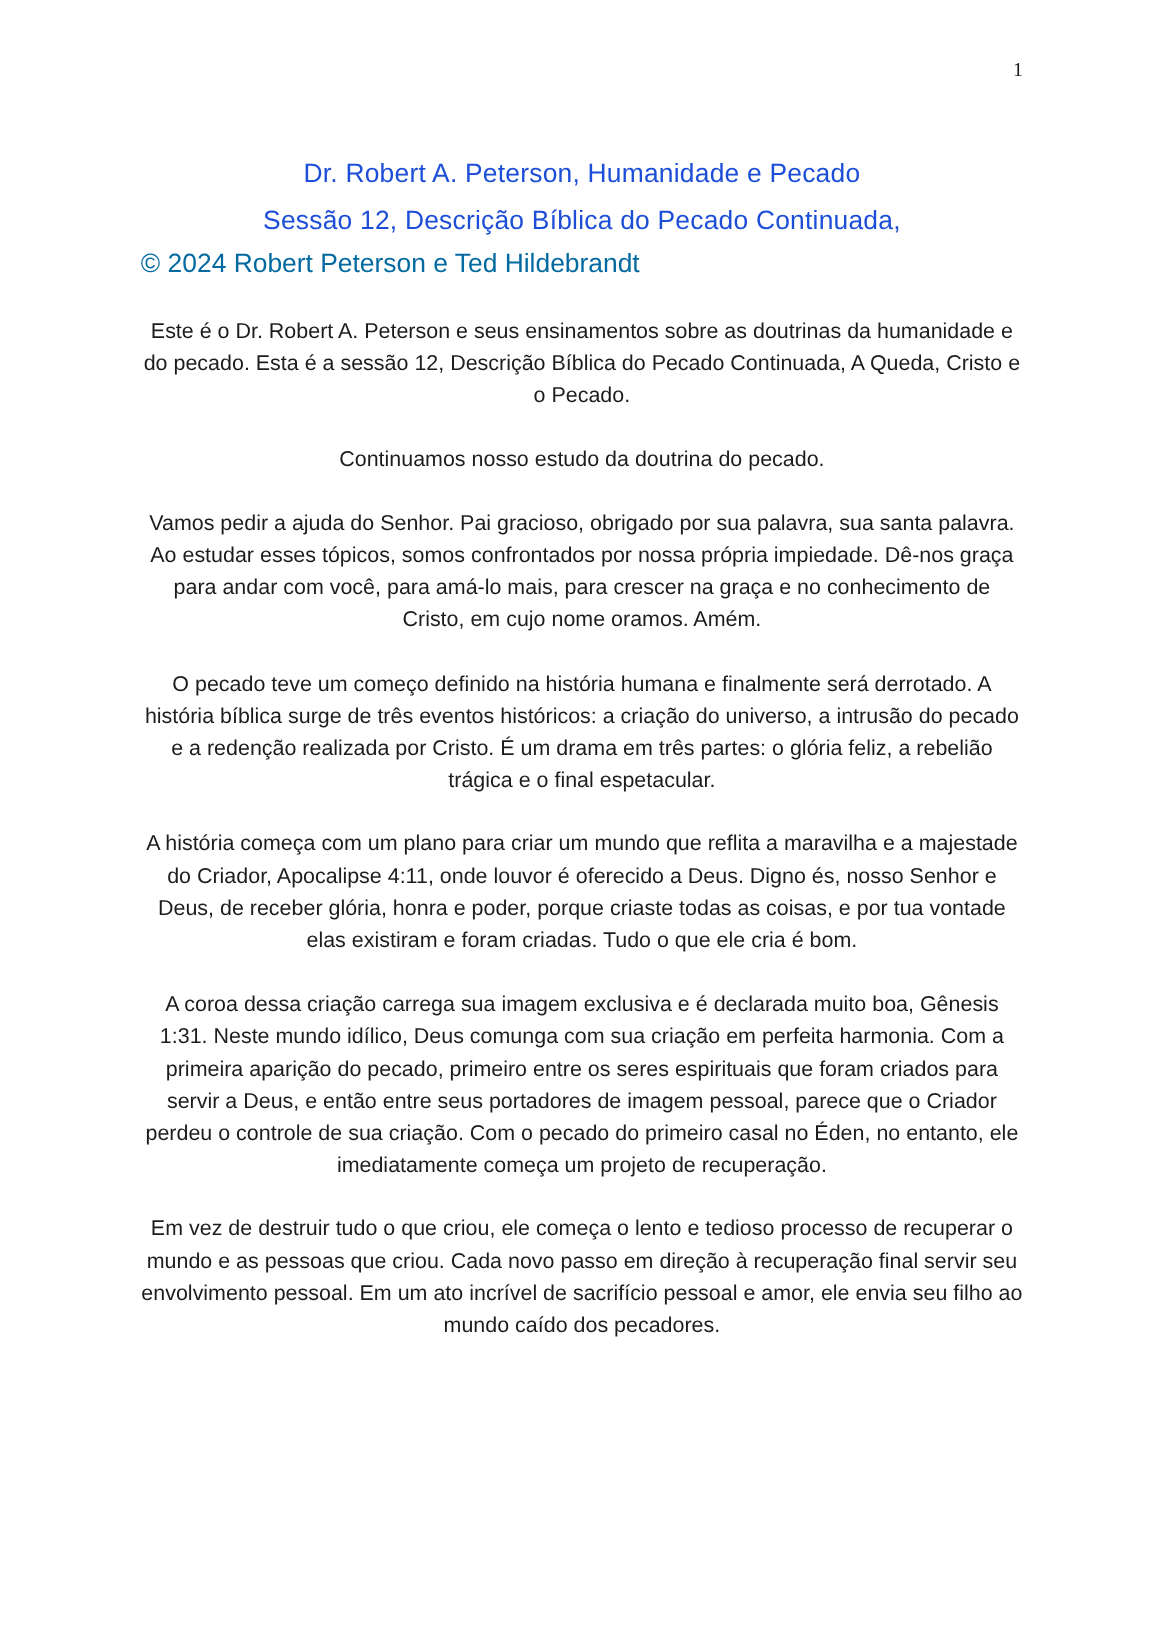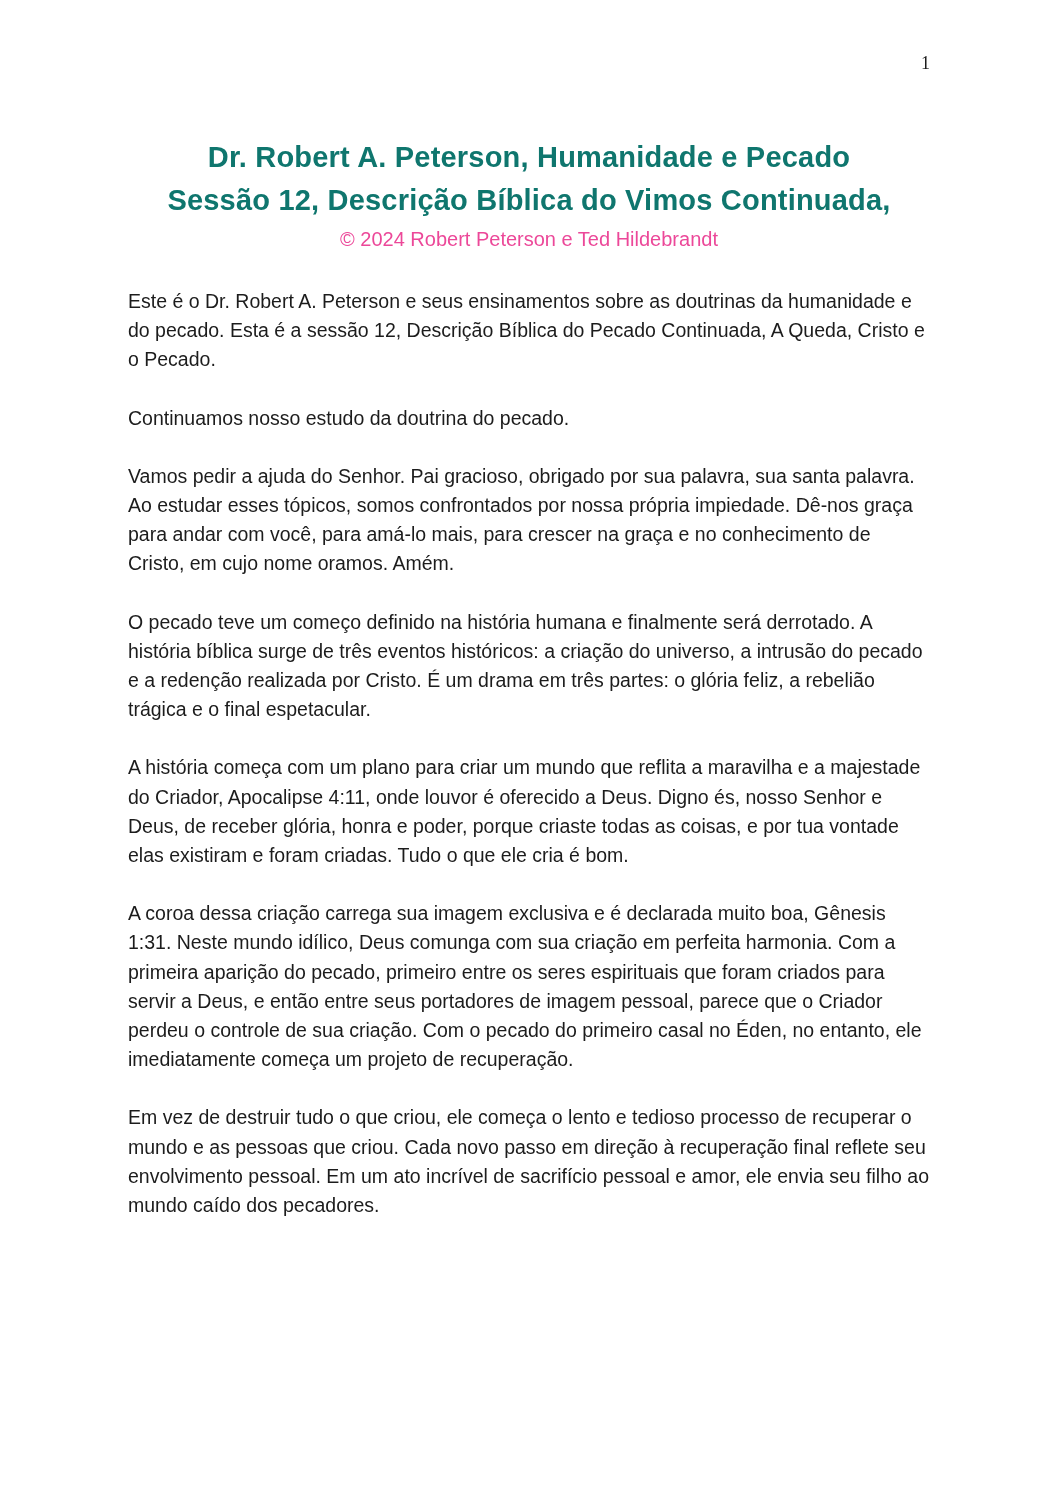--- a/index.html
+++ b/index.html
@@ -23,63 +23,62 @@
     font-family: "Liberation Serif", "DejaVu Serif", serif;
     font-size: 18px;
     line-height: 22px;
     color: #1c1c1c;
   }
   .content {
     padding: 136px 128px 0 128px;
   }
   .doc-title {
     text-align: center;
-    font-weight: bold;
-    font-size: 29px;
+    font-weight: normal;
+    font-size: 24px;
     line-height: 43px;
-    color: #0f766e;
+    color: #1d4ed8;
     letter-spacing: 0.2px;
   }
   .copyright {
-    text-align: center;
-    font-size: 20px;
+    font-size: 24px;
     line-height: 29px;
     margin-top: 3px;
-    color: #ec4899;
+    color: #0369a1;
   }
   .body-text {
     margin-top: 33px;
     font-size: 19.5px;
     line-height: 29.2px;
   }
   .body-text p {
     margin: 0 0 29px 0;
-    text-align: left;
+    text-align: center;
   }
 </style>
 </head>
 <body>
 
 <div class="page">
 
   <div class="page-number">1</div>
 
   <div class="content">
 
     <div class="doc-title">
       <div>Dr. Robert A. Peterson, Humanidade e Pecado</div>
-      <div>Sessão 12, Descrição Bíblica do Vimos Continuada,</div>
+      <div>Sessão 12, Descrição Bíblica do Pecado Continuada,</div>
     </div>
 
     <div class="copyright">© 2024 Robert Peterson e Ted Hildebrandt</div>
 
     <div class="body-text">
       <p>Este é o Dr. Robert A. Peterson e seus ensinamentos sobre as doutrinas da humanidade e do pecado. Esta é a sessão 12, Descrição Bíblica do Pecado Continuada, A Queda, Cristo e o Pecado.</p>
       <p>Continuamos nosso estudo da doutrina do pecado.</p>
       <p>Vamos pedir a ajuda do Senhor. Pai gracioso, obrigado por sua palavra, sua santa palavra. Ao estudar esses tópicos, somos confrontados por nossa própria impiedade. Dê-nos graça para andar com você, para amá-lo mais, para crescer na graça e no conhecimento de Cristo, em cujo nome oramos. Amém.</p>
       <p>O pecado teve um começo definido na história humana e finalmente será derrotado. A história bíblica surge de três eventos históricos: a criação do universo, a intrusão do pecado e a redenção realizada por Cristo. É um drama em três partes: o glória feliz, a rebelião trágica e o final espetacular.</p>
       <p>A história começa com um plano para criar um mundo que reflita a maravilha e a majestade do Criador, Apocalipse 4:11, onde louvor é oferecido a Deus. Digno és, nosso Senhor e Deus, de receber glória, honra e poder, porque criaste todas as coisas, e por tua vontade elas existiram e foram criadas. Tudo o que ele cria é bom.</p>
       <p>A coroa dessa criação carrega sua imagem exclusiva e é declarada muito boa, Gênesis 1:31. Neste mundo idílico, Deus comunga com sua criação em perfeita harmonia. Com a primeira aparição do pecado, primeiro entre os seres espirituais que foram criados para servir a Deus, e então entre seus portadores de imagem pessoal, parece que o Criador perdeu o controle de sua criação. Com o pecado do primeiro casal no Éden, no entanto, ele imediatamente começa um projeto de recuperação.</p>
-      <p>Em vez de destruir tudo o que criou, ele começa o lento e tedioso processo de recuperar o mundo e as pessoas que criou. Cada novo passo em direção à recuperação final reflete seu envolvimento pessoal. Em um ato incrível de sacrifício pessoal e amor, ele envia seu filho ao mundo caído dos pecadores.</p>
+      <p>Em vez de destruir tudo o que criou, ele começa o lento e tedioso processo de recuperar o mundo e as pessoas que criou. Cada novo passo em direção à recuperação final servir seu envolvimento pessoal. Em um ato incrível de sacrifício pessoal e amor, ele envia seu filho ao mundo caído dos pecadores.</p>
     </div>
 
   </div>
 </div>
 
 </body></html>

